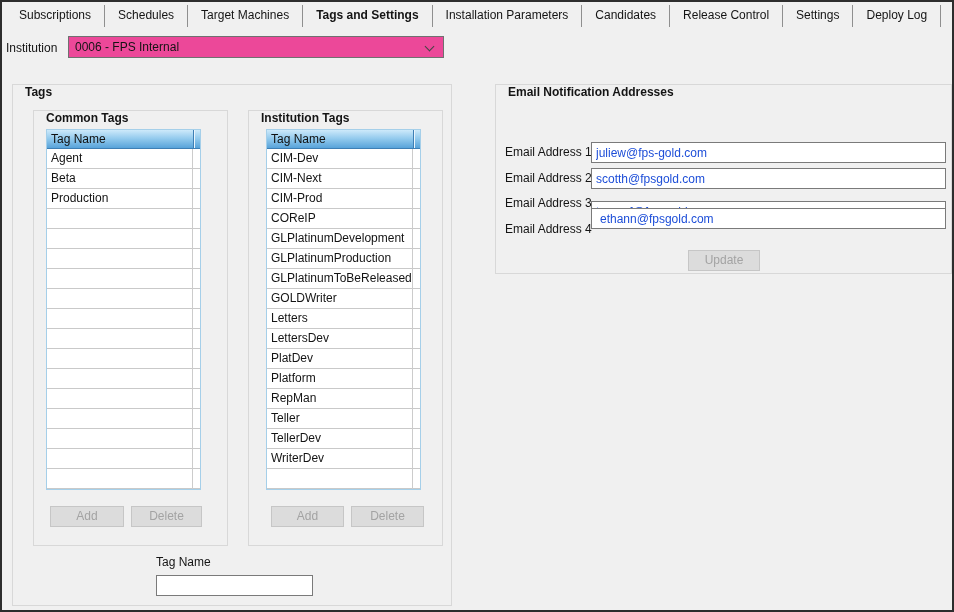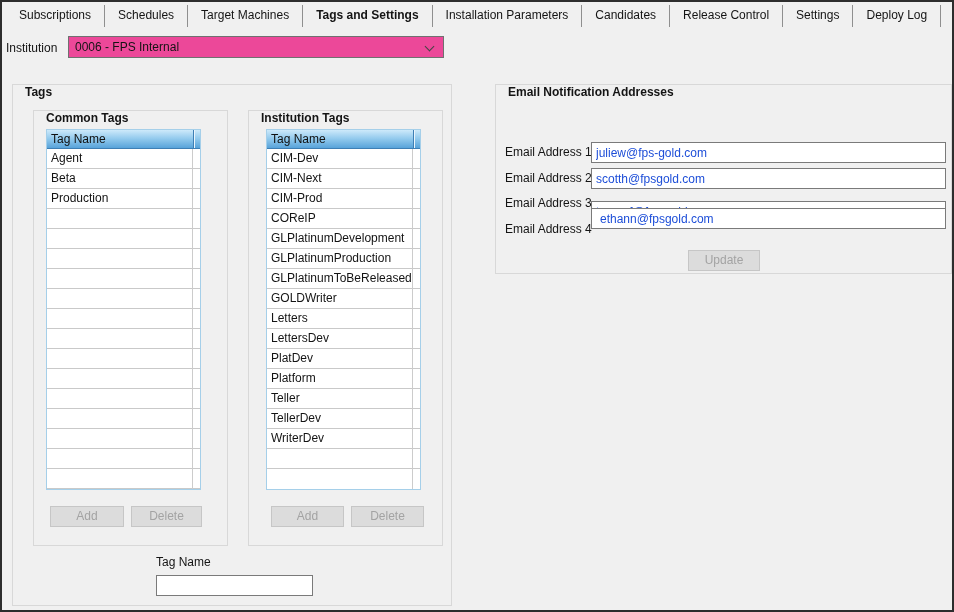--- a/index.html
+++ b/index.html
@@ -158,20 +158,21 @@
           <div class="grid-row">CIM-Prod</div>
           <div class="grid-row">COReIP</div>
           <div class="grid-row">GLPlatinumDevelopment</div>
           <div class="grid-row">GLPlatinumProduction</div>
           <div class="grid-row">GLPlatinumToBeReleased</div>
           <div class="grid-row">GOLDWriter</div>
           <div class="grid-row">Letters</div>
           <div class="grid-row">LettersDev</div>
           <div class="grid-row">PlatDev</div>
           <div class="grid-row">Platform</div>
+          <div class="grid-row">RepMan</div>
           <div class="grid-row">Teller</div>
           <div class="grid-row">TellerDev</div>
           <div class="grid-row">WriterDev</div>
           <div class="grid-row"></div>
         </div>
       <div class="btn btn-add-inst">Add</div>
       <div class="btn btn-del-inst">Delete</div>
     </div>
 
     <div class="tagname-label">Tag Name</div>

